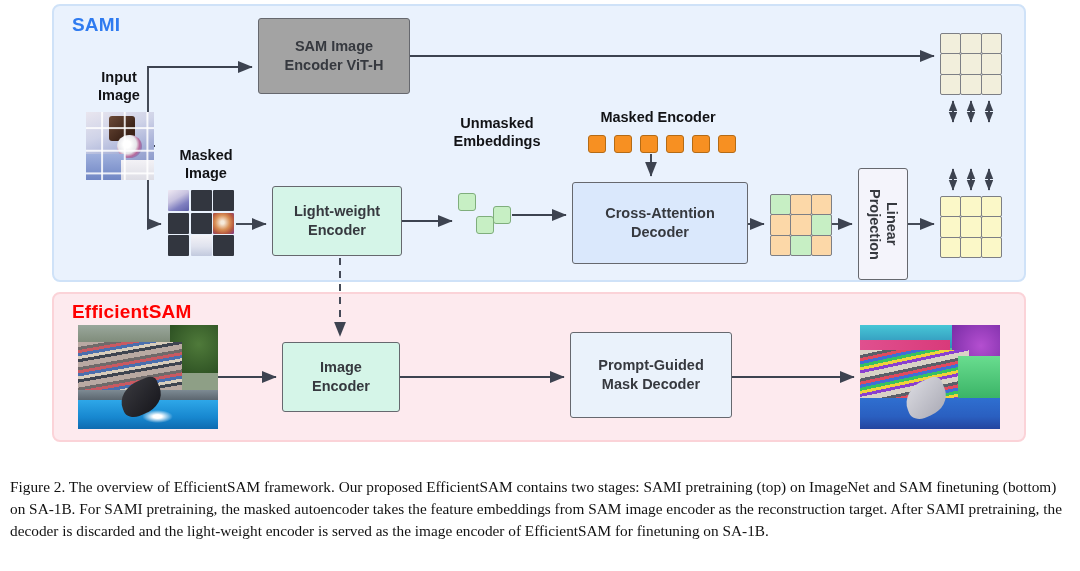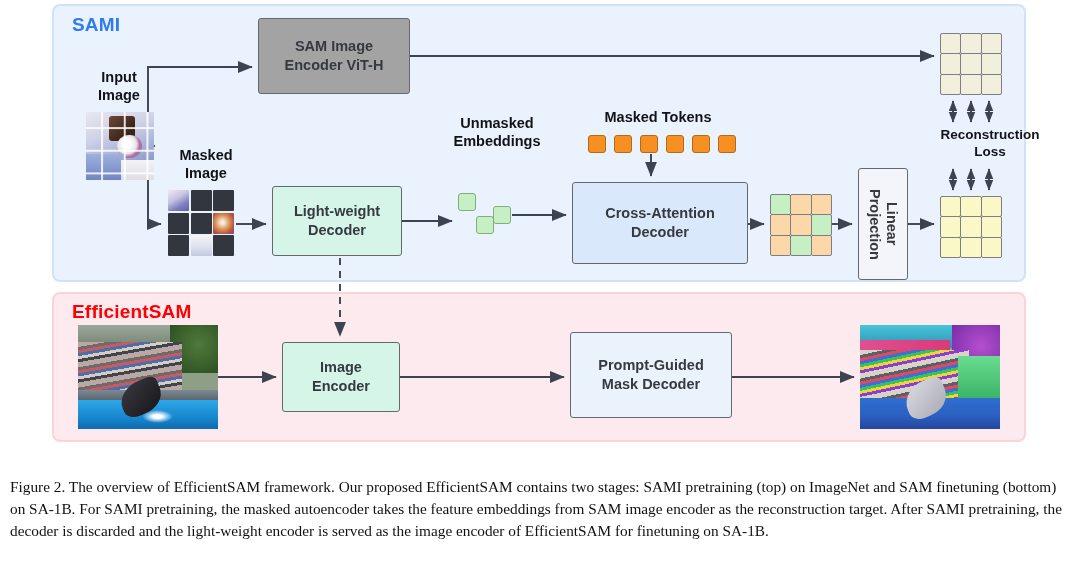--- a/index.html
+++ b/index.html
@@ -393,30 +393,30 @@
       <div class="cell"></div>
     <div class="cell"></div>
       <div class="cell"></div>
       <div class="cell k5"></div>
     <div class="cell"></div>
       <div class="cell k7"></div>
       <div class="cell"></div>
   </div>
 
   <div class="node mint" id="node-lw-encoder" style="white-space:pre-line">Light-weight
-Decoder</div>
+Encoder</div>
 
   <div class="lbl" id="lbl-unmasked">Unmasked
 Embeddings</div>
 
   <div class="tok green" id="emb-a"></div>
   <div class="tok green" id="emb-b"></div>
   <div class="tok green" id="emb-c"></div>
 
-  <div class="lbl" id="lbl-masked-tokens">Masked Tokens</div>
+  <div class="lbl" id="lbl-masked-tokens">Masked Encoder</div>
 
   <div class="tokrow" id="masked-token-row">
     <div class="tok orange"></div>
     <div class="tok orange"></div>
     <div class="tok orange"></div>
     <div class="tok orange"></div>
     <div class="tok orange"></div>
     <div class="tok orange"></div>
   </div>
 
@@ -457,22 +457,20 @@
       <div class="g"></div>
       <div class="g"></div>
     <div class="g"></div>
       <div class="g"></div>
       <div class="g"></div>
     <div class="g"></div>
       <div class="g"></div>
       <div class="g"></div>
   </div>
 
-  <div class="lbl" id="lbl-recon-loss">Reconstruction
-Loss</div>
 
   <div class="photo" id="img-esam-in">
     <div class="sky"></div>
       <div class="wall"></div>
       <div class="trees"></div>
     <div class="stands"></div>
       <div class="poolwall"></div>
       <div class="pool"></div>
     <div class="lion"></div>
       <div class="splash"></div>

